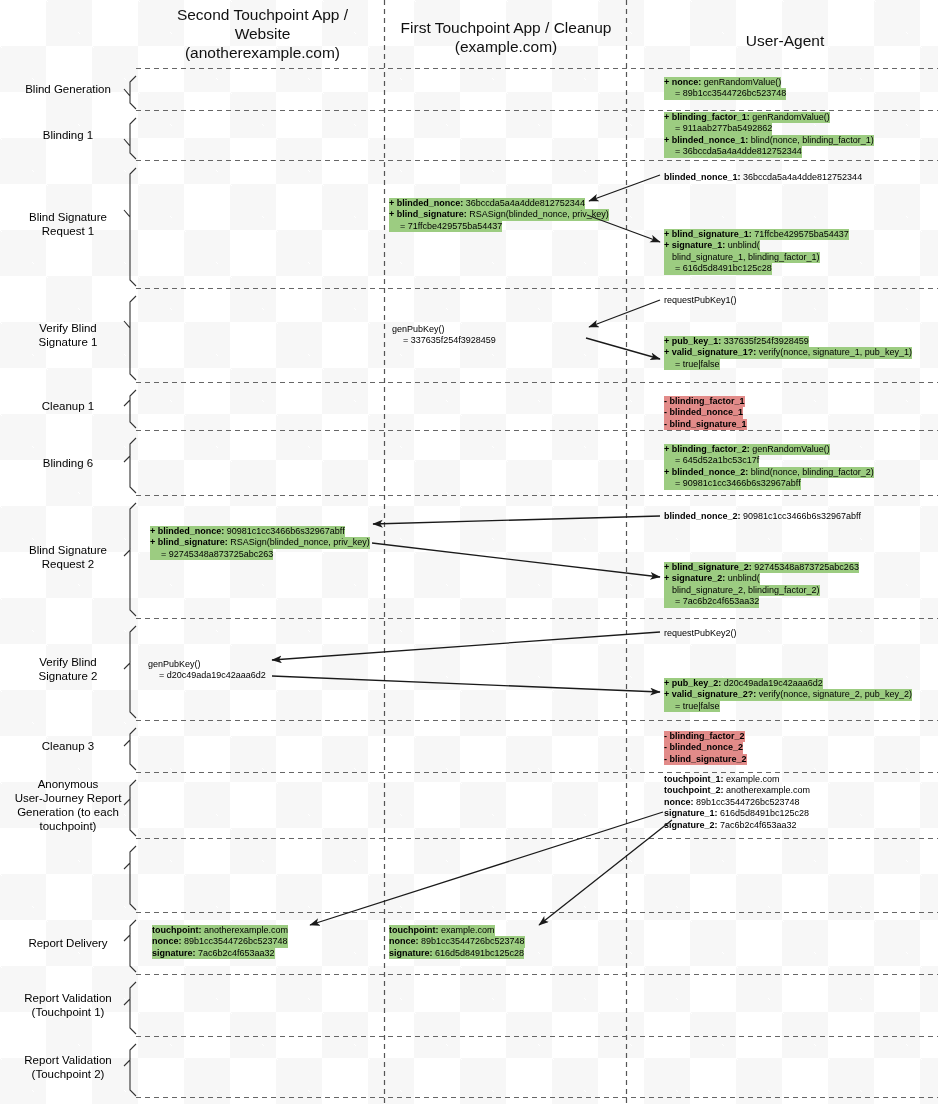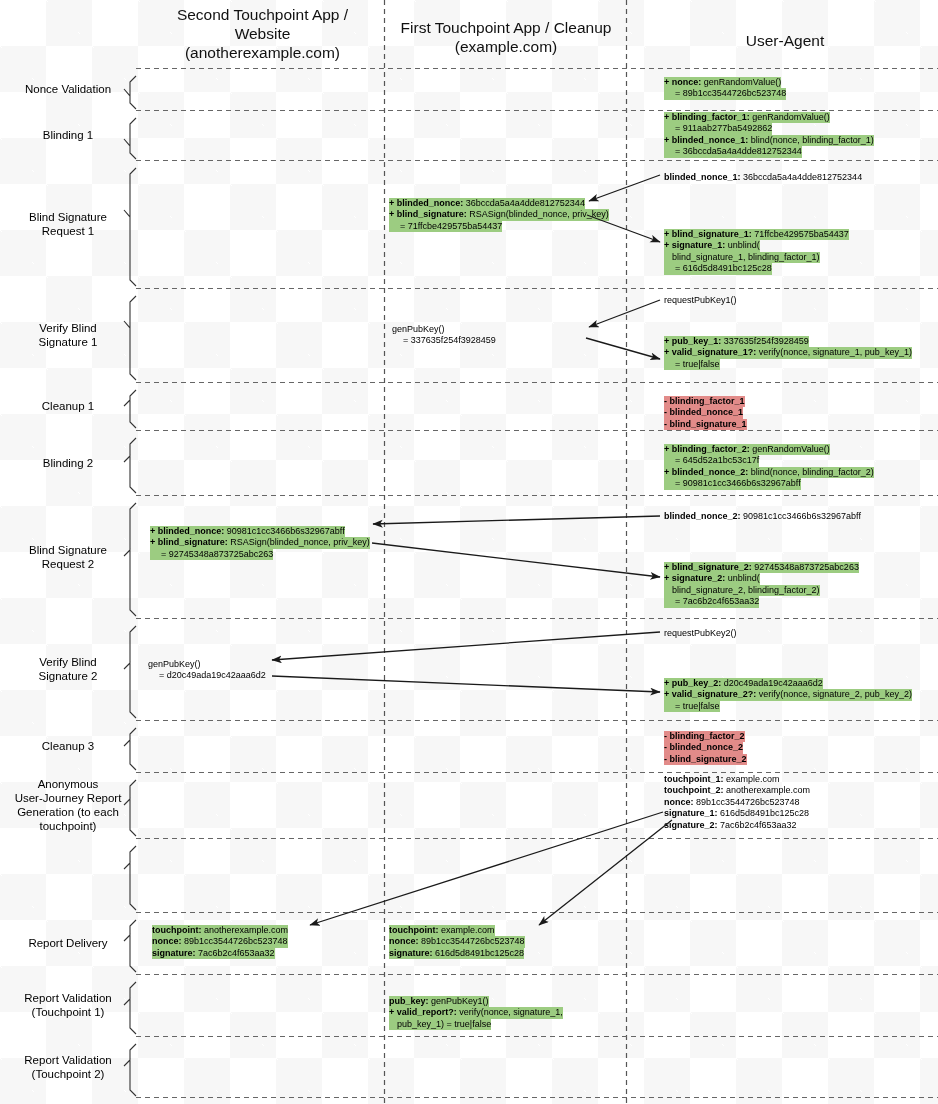--- a/index.html
+++ b/index.html
@@ -52,21 +52,21 @@
   <div class="col-header" style="left:392px;top:18px;width:228px;">
     <div>First Touchpoint App / Cleanup</div>
     <div>(example.com)</div>
   </div>
   <div class="col-header" style="left:640px;top:31px;width:290px;">
     <div>User-Agent</div>
   </div>
 
   <div class="row-label" style="left:4px;top:68px;width:128px;height:42px;">
     <div>
-        <div>Nonce Validation</div>
+        <div>Blind Generation</div>
       </div>
     </div>
   <div class="row-label" style="left:4px;top:110px;width:128px;height:50px;">
     <div>
         <div>Blinding 1</div>
       </div>
     </div>
   <div class="row-label" style="left:4px;top:160px;width:128px;height:128px;">
     <div>
         <div>Blind Signature</div>
@@ -79,21 +79,21 @@
          <div>Signature 1</div>
       </div>
     </div>
   <div class="row-label" style="left:4px;top:382px;width:128px;height:48px;">
     <div>
         <div>Cleanup 1</div>
       </div>
     </div>
   <div class="row-label" style="left:4px;top:430px;width:128px;height:65px;">
     <div>
-        <div>Blinding 2</div>
+        <div>Blinding 6</div>
       </div>
     </div>
   <div class="row-label" style="left:4px;top:495px;width:128px;height:123px;">
     <div>
         <div>Blind Signature</div>
          <div>Request 2</div>
       </div>
     </div>
   <div class="row-label" style="left:4px;top:618px;width:128px;height:102px;">
     <div>
@@ -219,25 +219,20 @@
     </div>
   <div class="cellbox" style="left:152px;top:925px;">
       <span class="ln hl-g"><span class="b">touchpoint:</span> anotherexample.com</span>
       <span class="ln hl-g"><span class="b">nonce:</span> 89b1cc3544726bc523748</span>
       <span class="ln hl-g"><span class="b">signature:</span> 7ac6b2c4f653aa32</span>
     </div>
   <div class="cellbox" style="left:389px;top:925px;">
       <span class="ln hl-g"><span class="b">touchpoint:</span> example.com</span>
       <span class="ln hl-g"><span class="b">nonce:</span> 89b1cc3544726bc523748</span>
       <span class="ln hl-g"><span class="b">signature:</span> 616d5d8491bc125c28</span>
-    </div>
-  <div class="cellbox" style="left:389px;top:996px;">
-      <span class="ln hl-g"><span class="b">pub_key:</span> genPubKey1()</span>
-      <span class="ln hl-g"><span class="b">+ valid_report?:</span> verify(nonce, signature_1,</span>
-      <span class="ln hl-g ind2">pub_key_1) = true|false</span>
     </div>
 
   <svg id="svg-layer" viewBox="0 0 938 1104">
     <defs>
       <marker id="ah" markerWidth="9" markerHeight="9" refX="7.5" refY="3" orient="auto">
         <path d="M0,0 L8,3 L0,6 L2,3 z" fill="#1a1a1a"></path>
       </marker>
     </defs>
     <g stroke="#555" stroke-width="1.2" stroke-dasharray="5,4" fill="none">
       <line x1="384.5" y1="0" x2="384.5" y2="1104"></line>

